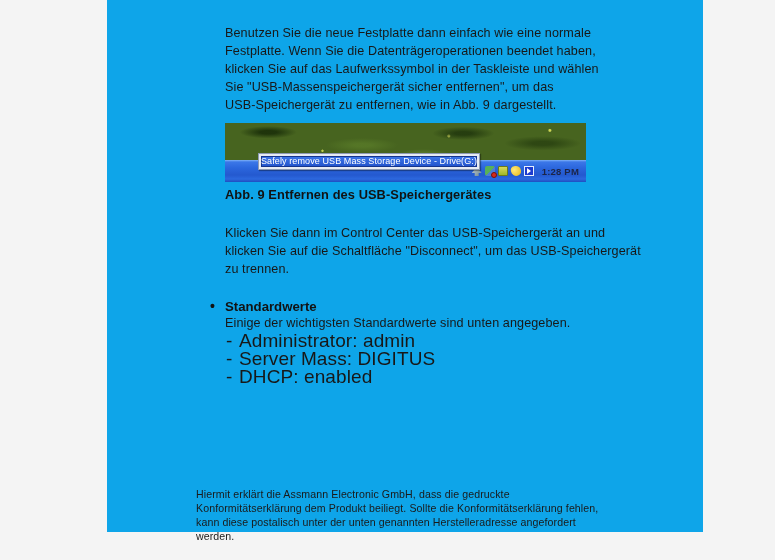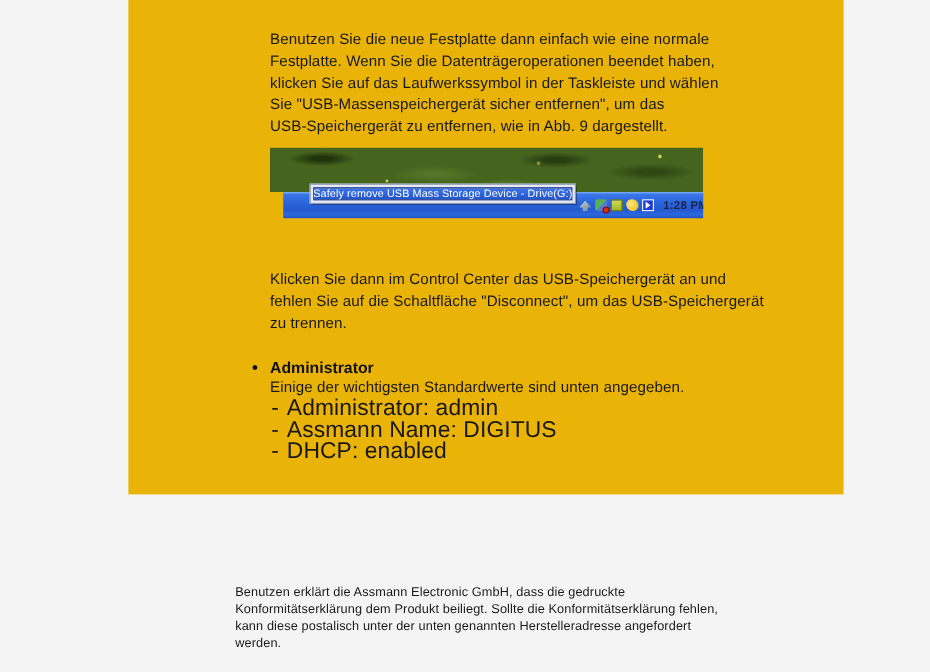--- a/index.html
+++ b/index.html
@@ -4,22 +4,22 @@
 <style>
   html,body{margin:0;padding:0;}
   body{
     width:775px;height:560px;overflow:hidden;
     background:#f4f4f4;
     font-family:"Liberation Sans", sans-serif;
     -webkit-font-smoothing:antialiased;
   }
   .canvas{position:relative;width:775px;height:560px;}
   .paper{
-    position:absolute;left:107px;top:0;width:596px;height:412px;
-    background:#eab308;
+    position:absolute;left:107px;top:0;width:596px;height:532px;
+    background:#0ea5e9;
   }
   .body-text{
     position:absolute;margin:0;
     font-size:12.6px;line-height:18px;color:#181818;
     white-space:pre-line;letter-spacing:0.1px;
   }
   .intro{left:118px;top:24px;width:390px;}
   .para2{left:118px;top:224px;width:420px;}
   .caption{
     position:absolute;margin:0;left:118px;top:187px;
@@ -38,21 +38,21 @@
       radial-gradient(ellipse 46px 10px at 12% 25%, rgba(24,44,8,0.85) 18%, rgba(24,44,8,0) 62%),
       radial-gradient(ellipse 60px 12px at 38% 60%, rgba(88,122,40,0.8) 14%, rgba(88,122,40,0) 60%),
       radial-gradient(ellipse 52px 11px at 66% 28%, rgba(30,52,12,0.8) 16%, rgba(30,52,12,0) 60%),
       radial-gradient(ellipse 64px 12px at 88% 55%, rgba(40,64,16,0.8) 16%, rgba(40,64,16,0) 60%),
       radial-gradient(ellipse 44px 9px at 55% 85%, rgba(96,128,48,0.7) 14%, rgba(96,128,48,0) 60%),
       radial-gradient(circle 2px at 62% 35%, #d6de5e 45%, rgba(214,222,94,0) 100%),
       radial-gradient(circle 2px at 90% 20%, #cdd655 45%, rgba(205,214,85,0) 100%),
       radial-gradient(circle 1.6px at 27% 75%, #c2ce4e 45%, rgba(194,206,78,0) 100%);
   }
   .taskbar{
-    position:absolute;left:11px;top:37px;width:361px;height:22px;
+    position:absolute;left:0;top:37px;width:361px;height:22px;
     background:linear-gradient(to bottom,
       #7fb1f7 0px,#3b77e8 2px,#2b66dd 8px,#2459cf 15px,#2c68de 19px,#1f50c0 22px);
   }
   .tray{
     position:absolute;right:4px;top:0;height:22px;
     display:flex;align-items:center;gap:3px;
   }
   .tray-icon{display:inline-block;width:10px;height:10px;position:relative;flex:none;}
   .icon-eject{
     background:linear-gradient(135deg,#cfd6cf 20%,#8fa08f 80%);
@@ -143,34 +143,35 @@
           <span class="tray-icon icon-bird"></span>
           <span class="tray-icon icon-player"></span>
           <span class="clock">1:28 PM</span>
         </div>
       </div>
       <div class="xp-tooltip">
         <div class="xp-tooltip-inner">Safely remove USB Mass Storage Device - Drive(G:)</div>
       </div>
     </figure>
 
+    <p class="caption">Abb. 9 Entfernen des USB-Speichergerätes</p>
 
     <p class="body-text para2">Klicken Sie dann im Control Center das USB-Speichergerät an und
-fehlen Sie auf die Schaltfläche "Disconnect", um das USB-Speichergerät
+klicken Sie auf die Schaltfläche "Disconnect", um das USB-Speichergerät
 zu trennen.</p>
 
-    <h3 class="defaults-title">Administrator</h3>
+    <h3 class="defaults-title">Standardwerte</h3>
 
     <p class="defaults-intro">Einige der wichtigsten Standardwerte sind unten angegeben.</p>
 
     <ul class="defaults-list">
       <li>Administrator: admin</li>
-      <li>Assmann Name: DIGITUS</li>
+      <li>Server Mass: DIGITUS</li>
       <li>DHCP: enabled</li>
     </ul>
 
-    <p class="footer-text">Benutzen erklärt die Assmann Electronic GmbH, dass die gedruckte
+    <p class="footer-text">Hiermit erklärt die Assmann Electronic GmbH, dass die gedruckte
 Konformitätserklärung dem Produkt beiliegt. Sollte die Konformitätserklärung fehlen,
 kann diese postalisch unter der unten genannten Herstelleradresse angefordert
 werden.</p>
 
   </div>
 </div>
 
 </body></html>

